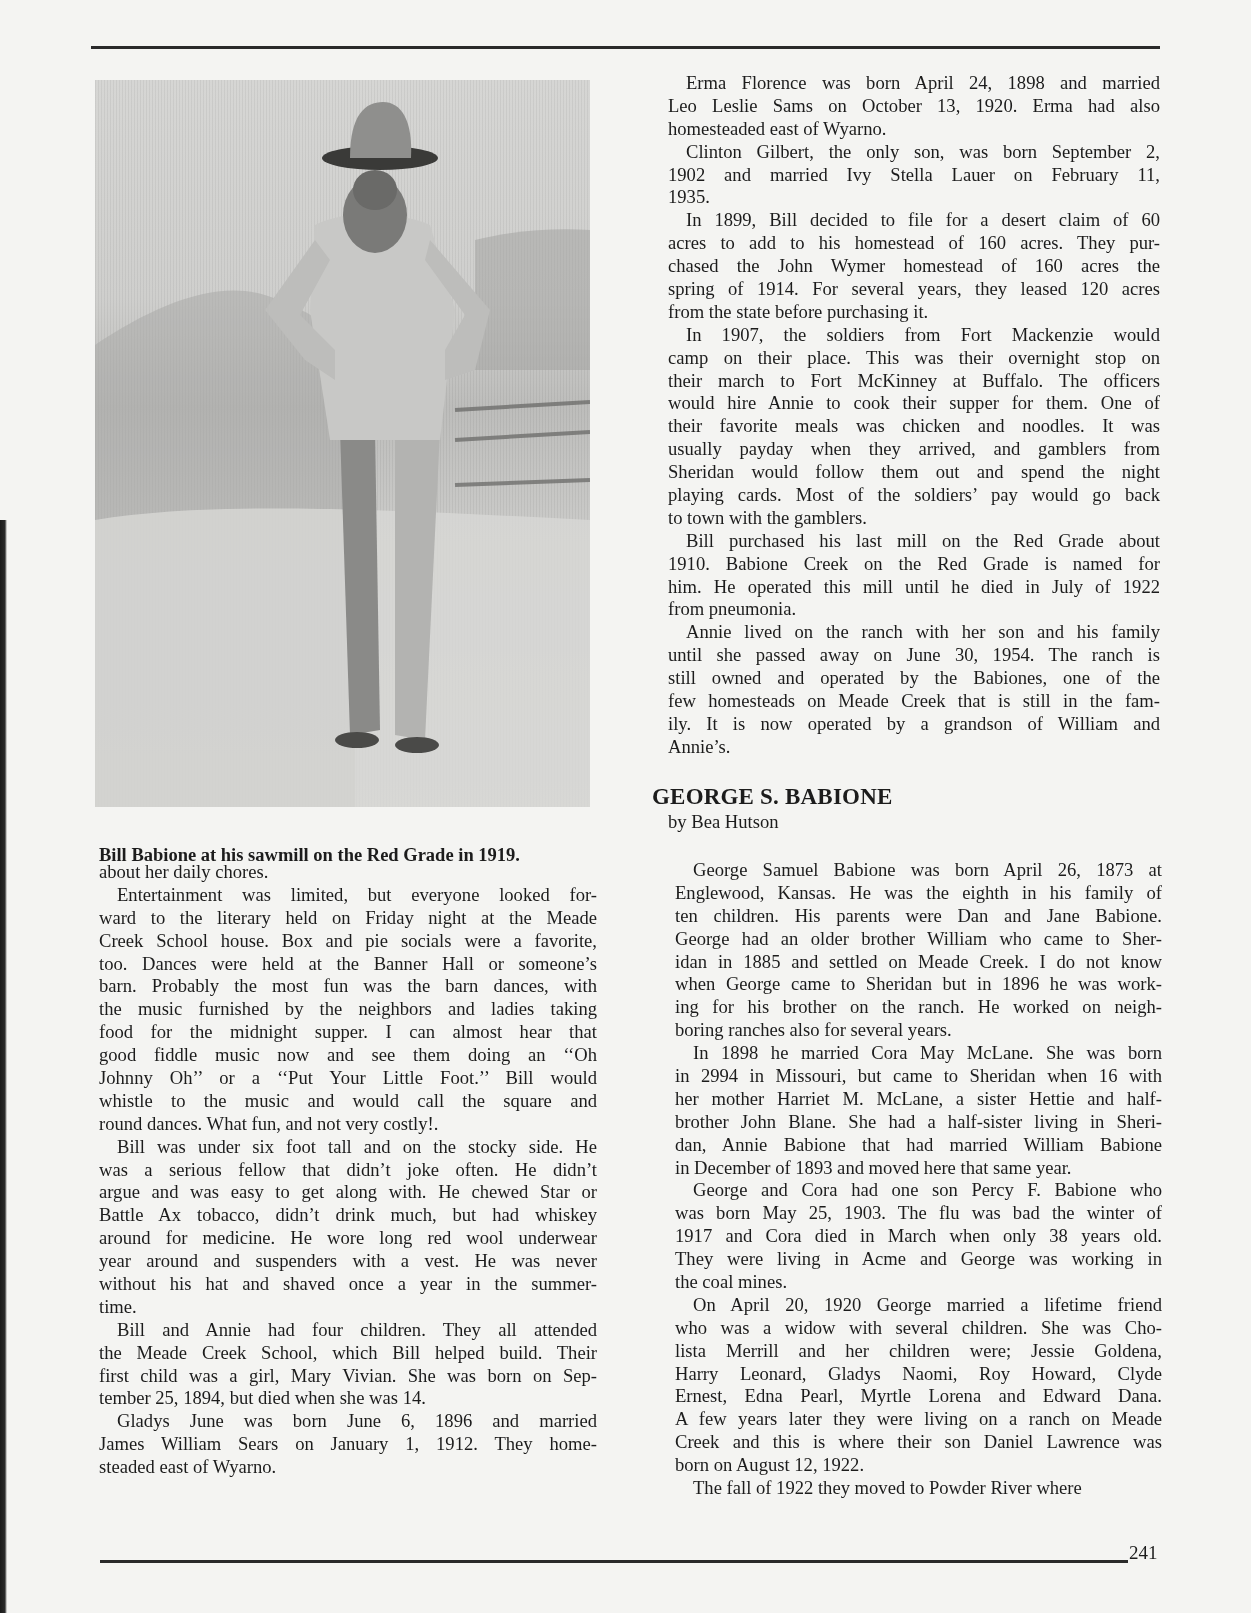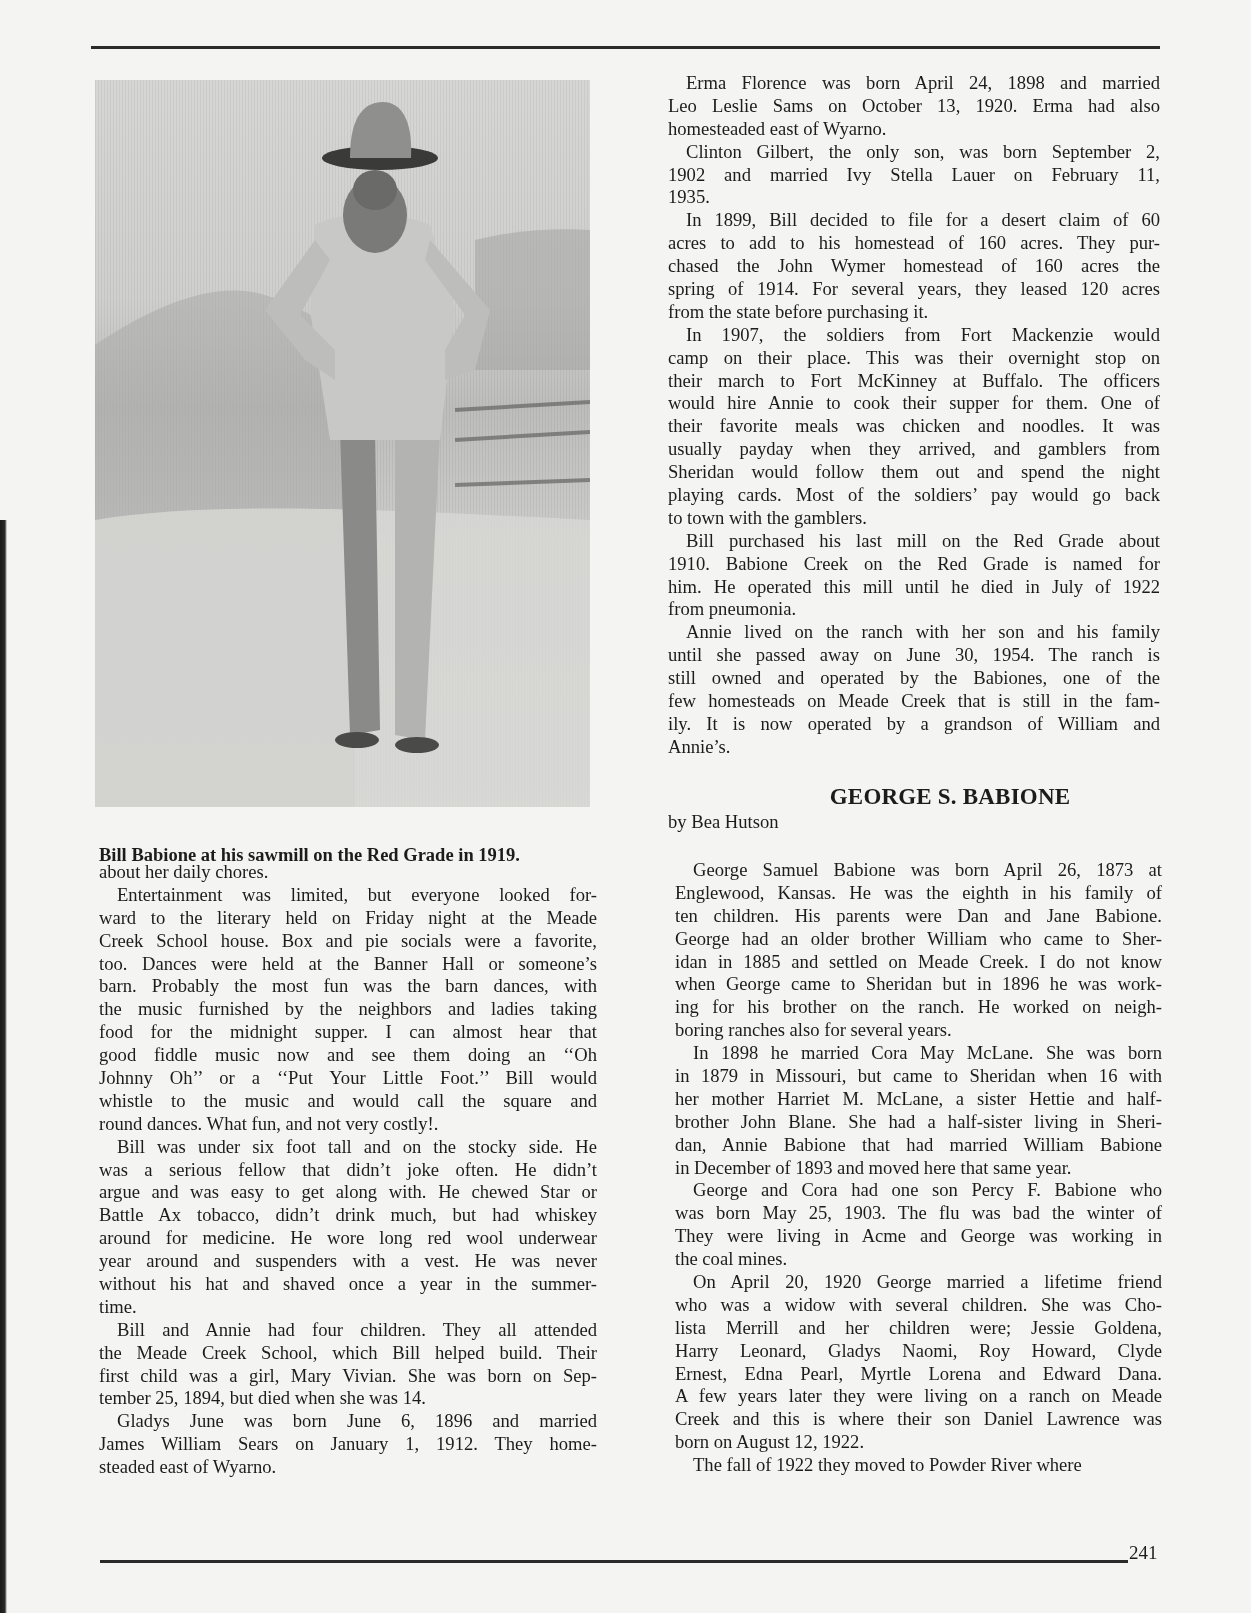--- a/index.html
+++ b/index.html
@@ -39,21 +39,21 @@
   .col {
     position: absolute; font-size: 18.6px; line-height: 22.9px;
   }
   .col .line { white-space: nowrap; text-align: justify; text-align-last: justify; display: block; height: 22.9px; }
   .col .line.last { text-align-last: left; }
   .col .line.indent { padding-left: 18px; }
   .col-left-bottom { left: 99px; top: 861px; width: 498px; }
   .col-right-top { left: 668px; top: 72px; width: 492px; }
   .col-right-bottom { left: 675px; top: 859px; width: 487px; }
   .heading {
-    position: absolute; left: 704px; top: 784px; width: 492px; text-align: center;
+    position: absolute; left: 652px; top: 784px; width: 492px; text-align: left;
     font-weight: bold; font-size: 23px; line-height: 26px; letter-spacing: 0.2px;
   }
   .byline {
     position: absolute; left: 668px; top: 811px; width: 492px; text-align: left;
     font-size: 18.6px; line-height: 22px;
   }
 </style>
 </head>
 <body>
 
@@ -162,27 +162,28 @@
 <div class="col col-right-bottom" id="right-bottom-col">
     <span class="line indent">George Samuel Babione was born April 26, 1873 at</span>
     <span class="line">Englewood, Kansas. He was the eighth in his family of</span>
     <span class="line">ten children. His parents were Dan and Jane Babione.</span>
     <span class="line">George had an older brother William who came to Sher-</span>
     <span class="line">idan in 1885 and settled on Meade Creek. I do not know</span>
     <span class="line">when George came to Sheridan but in 1896 he was work-</span>
     <span class="line">ing for his brother on the ranch. He worked on neigh-</span>
     <span class="line last">boring ranches also for several years.</span>
     <span class="line indent">In 1898 he married Cora May McLane. She was born</span>
-    <span class="line">in 1879 in Missouri, but came to Sheridan when 16 with</span>
+    <span class="line">in 2994 in Missouri, but came to Sheridan when 16 with</span>
     <span class="line">her mother Harriet M. McLane, a sister Hettie and half-</span>
     <span class="line">brother John Blane. She had a half-sister living in Sheri-</span>
     <span class="line">dan, Annie Babione that had married William Babione</span>
     <span class="line last">in December of 1893 and moved here that same year.</span>
     <span class="line indent">George and Cora had one son Percy F. Babione who</span>
     <span class="line">was born May 25, 1903. The flu was bad the winter of</span>
+    <span class="line">1917 and Cora died in March when only 38 years old.</span>
     <span class="line">They were living in Acme and George was working in</span>
     <span class="line last">the coal mines.</span>
     <span class="line indent">On April 20, 1920 George married a lifetime friend</span>
     <span class="line">who was a widow with several children. She was Cho-</span>
     <span class="line">lista Merrill and her children were; Jessie Goldena,</span>
     <span class="line">Harry Leonard, Gladys Naomi, Roy Howard, Clyde</span>
     <span class="line">Ernest, Edna Pearl, Myrtle Lorena and Edward Dana.</span>
     <span class="line">A few years later they were living on a ranch on Meade</span>
     <span class="line">Creek and this is where their son Daniel Lawrence was</span>
     <span class="line last">born on August 12, 1922.</span>

